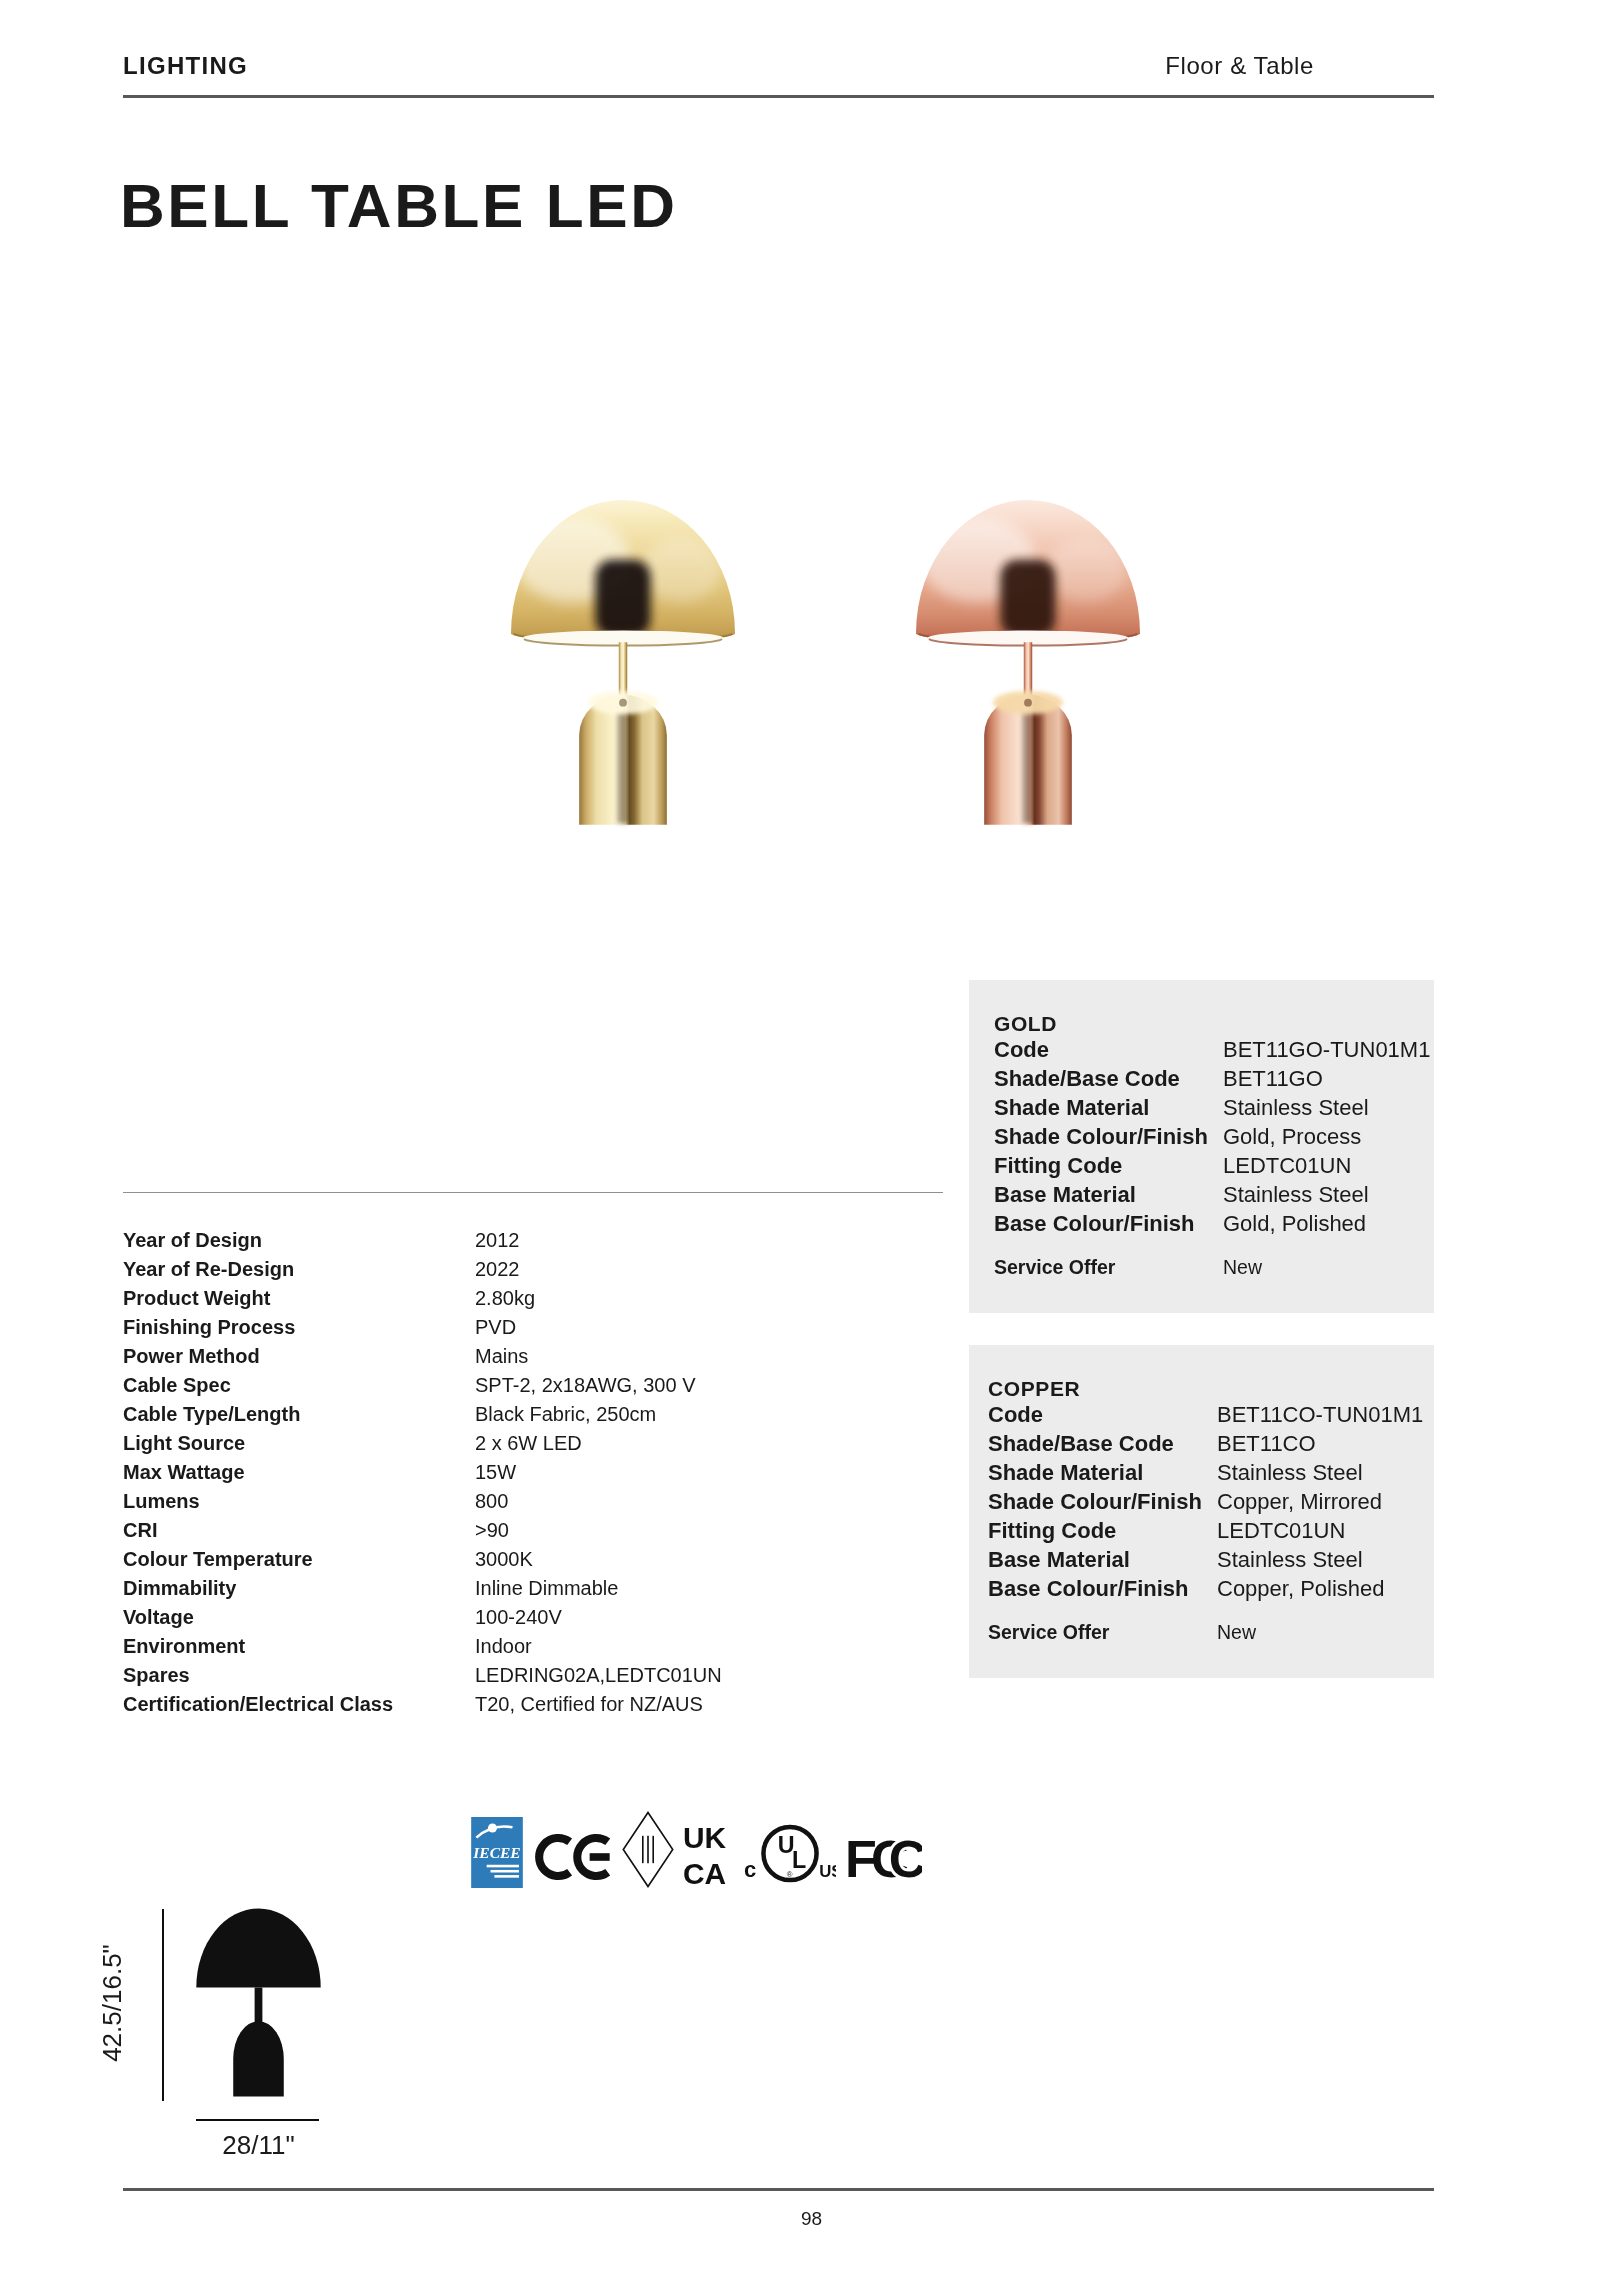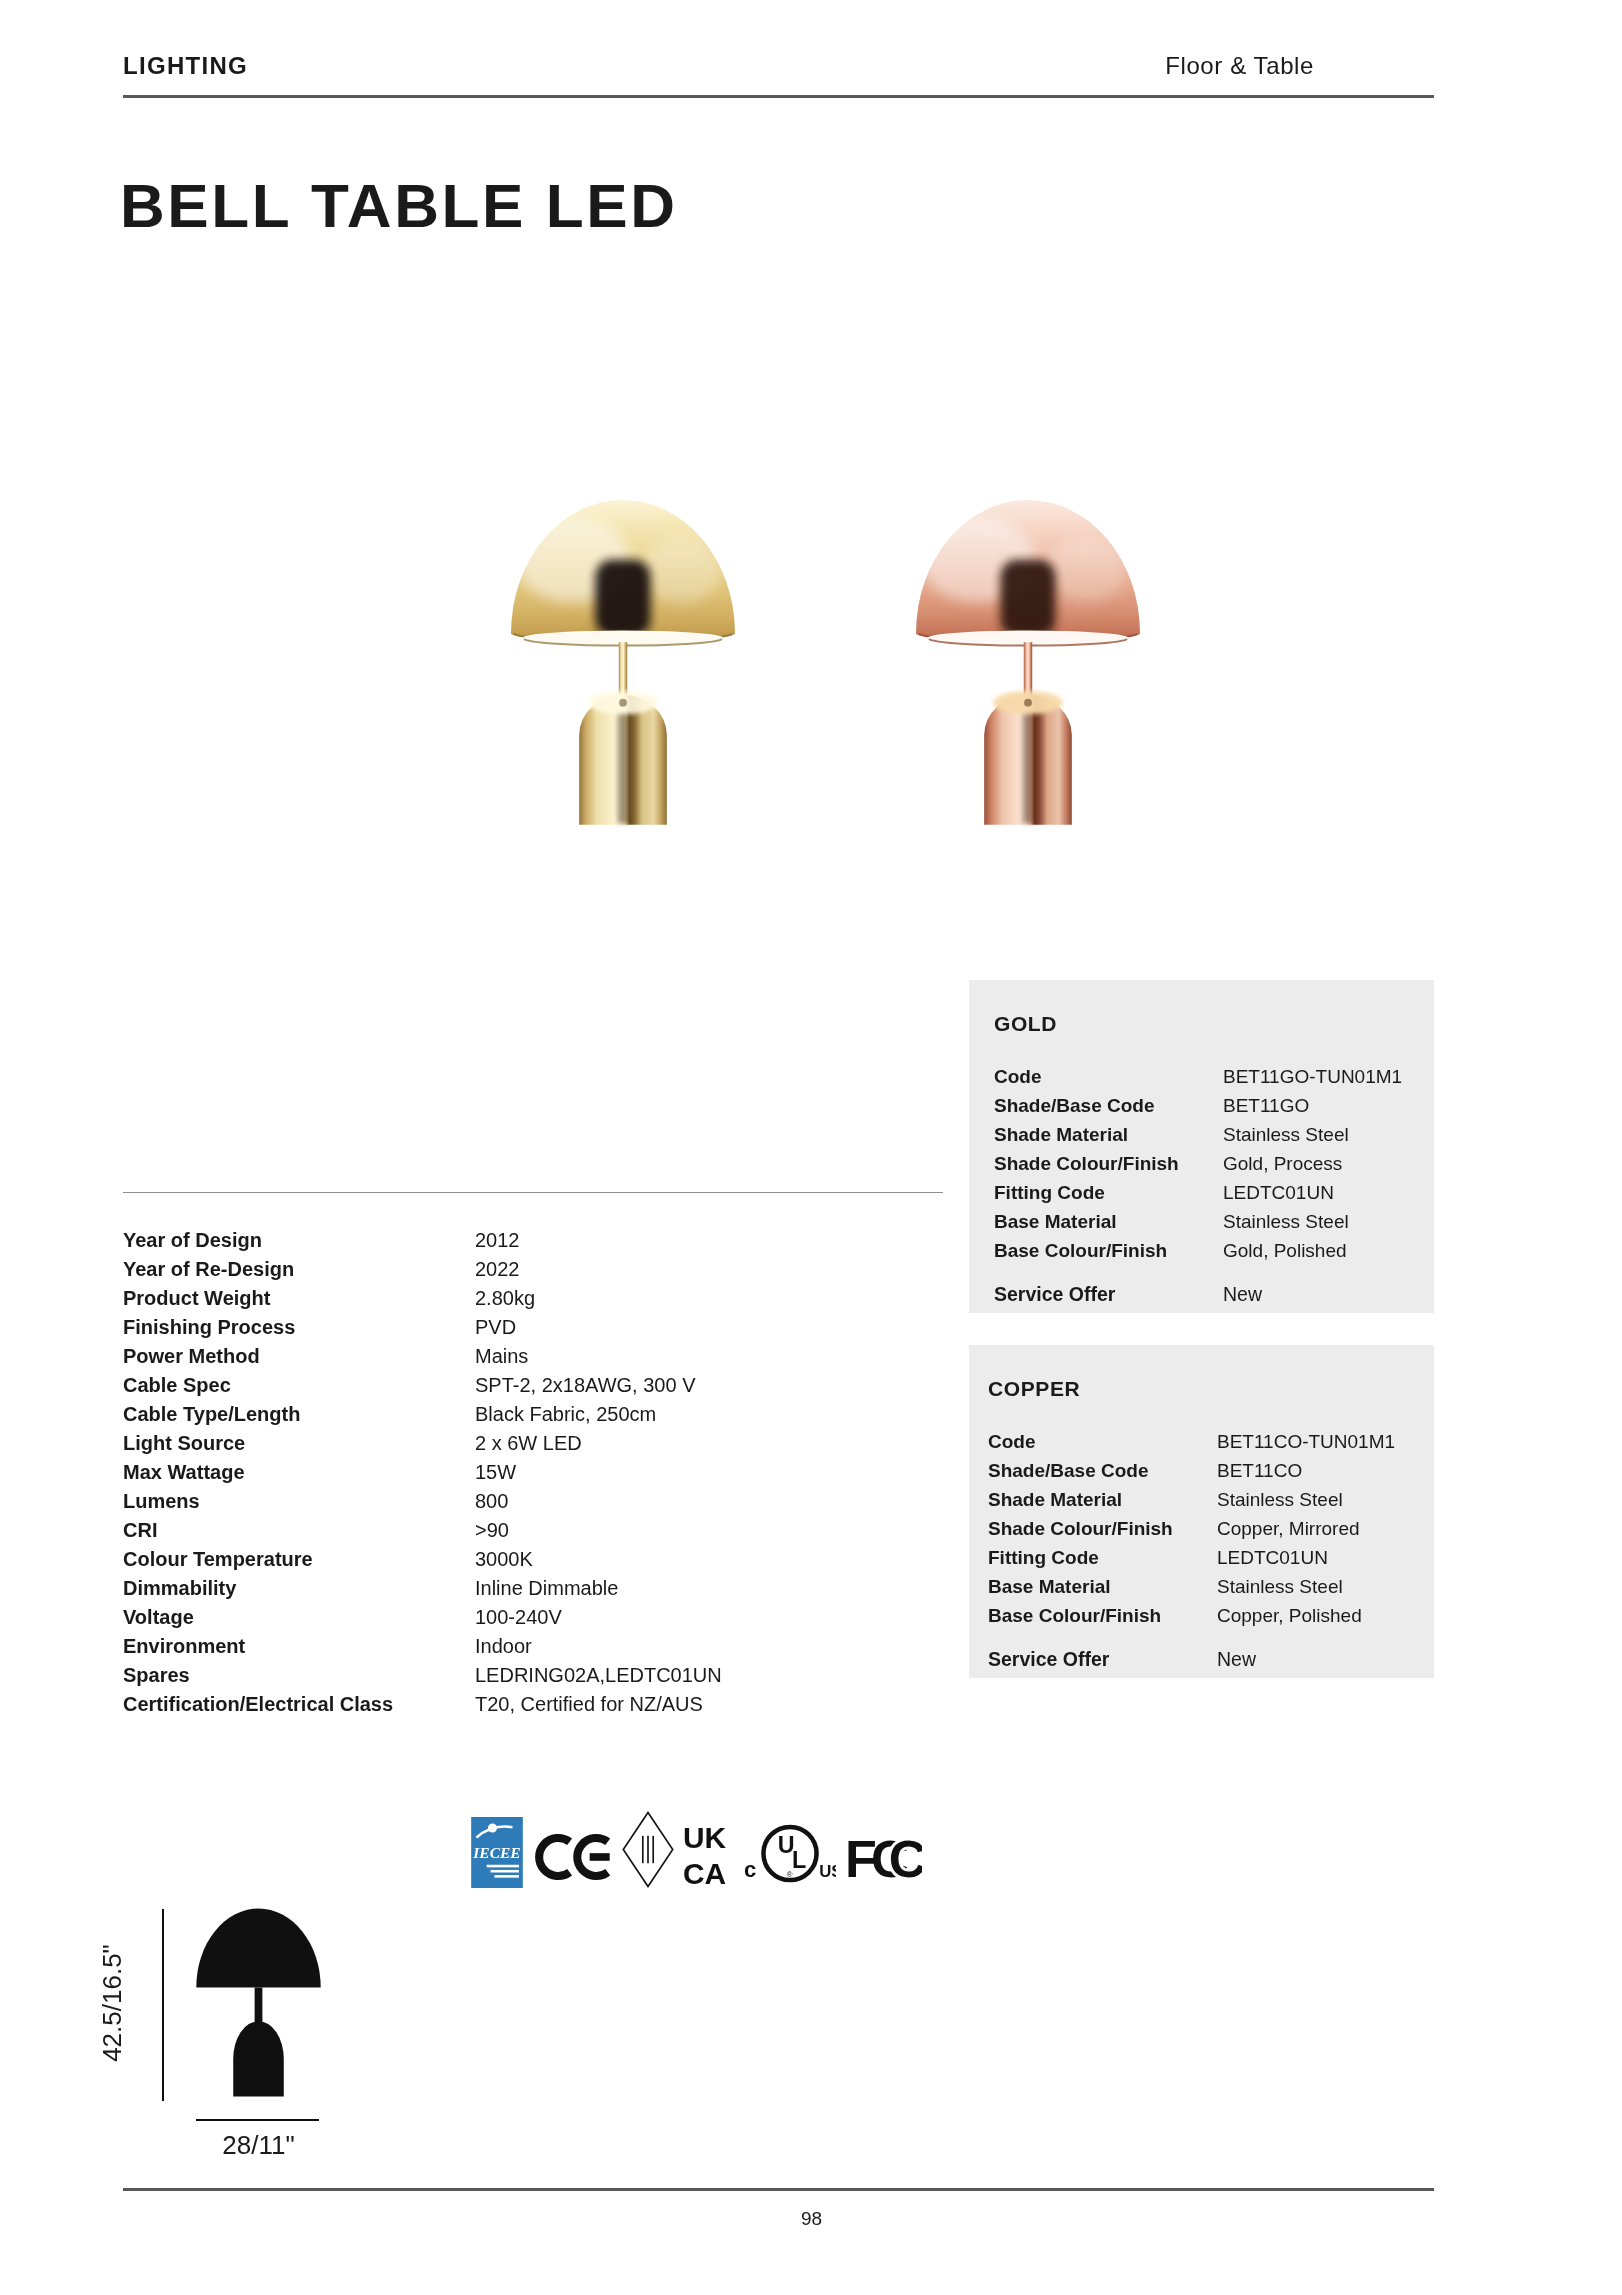--- a/index.html
+++ b/index.html
@@ -35,22 +35,22 @@
   .certs{position:absolute;left:471px;top:1810px;height:78px;display:flex;align-items:flex-end;gap:9px;}
   .certs svg{display:block;}
   .cert-txt{font-family:"Liberation Sans",sans-serif;}
 
   
   .variant-box{position:absolute;left:969px;width:536px;height:333px;background:#ececec;
                box-sizing:border-box;padding:32.5px 26px 0 25px;}
   .variant-box.gold-box{top:980px;}
   .variant-box.copper-box{top:1345px;padding-left:19px;}
   .variant-title{font-size:21px;font-weight:bold;letter-spacing:0.6px;line-height:22px;}
-  .variant-rows{margin-top:27px;display:grid;grid-template-columns:229px 1fr;
-                font-size:19px;line-height:29px;}
+  .variant-rows{display:grid;grid-template-columns:229px 1fr;
+                font-size:22px;line-height:29px;}
   .variant-service{margin-top:15.6px;display:grid;grid-template-columns:229px 1fr;
                    font-size:19.5px;line-height:29px;}
   .v-label{font-weight:bold;}
 
   
   .dim-height-label{position:absolute;left:14.3px;top:1986px;width:195px;height:34px;line-height:34px;
                     text-align:center;font-size:26px;transform:rotate(-90deg);}
   .dim-vline{position:absolute;left:162px;top:1909px;width:1.9px;height:192px;background:#0e0e0e;}
   .dim-art{position:absolute;left:195px;top:1903px;width:127px;height:195px;}
   .dim-hline{position:absolute;left:196px;top:2119px;width:123px;height:1.9px;background:#0e0e0e;}

